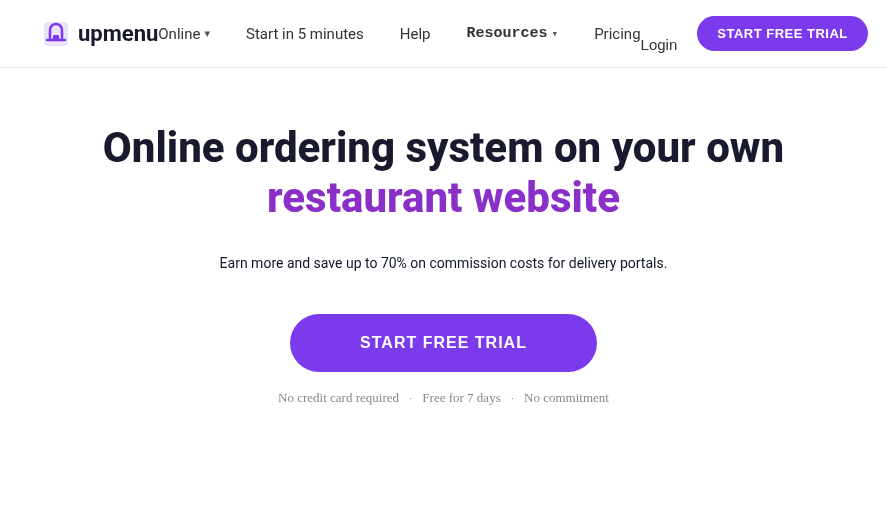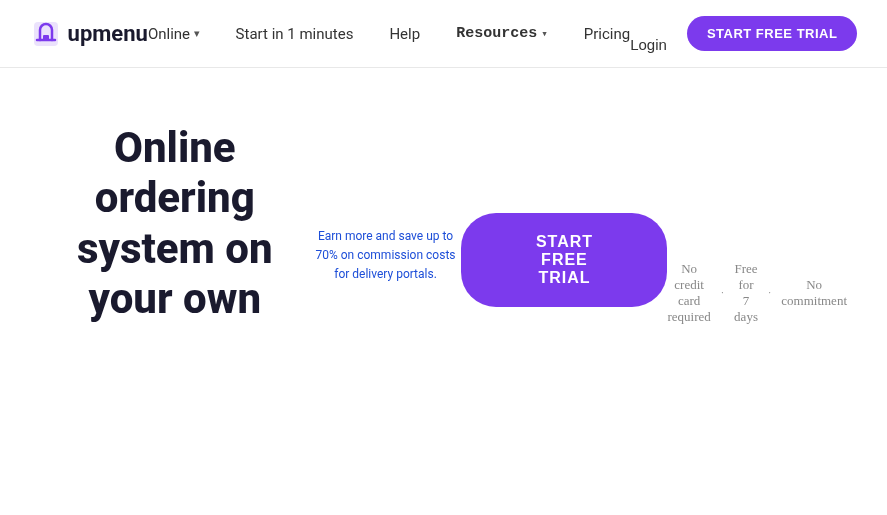--- a/index.html
+++ b/index.html
@@ -13,21 +13,21 @@
       background: #ffffff;
       width: 887px;
       min-height: 515px;
       overflow-x: hidden;
     }
 
     
     .header {
       display: flex;
       align-items: center;
-      justify-content: center;
+      justify-content: flex-start;
       padding: 29px 40px;
       border-bottom: 1px solid #e8e8e8;
       height: 68px;
     }
 
     .logo-area {
       display: flex;
       align-items: center;
       gap: 6px;
     }
@@ -93,43 +93,44 @@
       font-size: 13px;
       font-weight: 700;
       letter-spacing: 0.5px;
       cursor: pointer;
       white-space: nowrap;
     }
 
     
     .hero {
       display: flex;
-      align-items: flex-end;
+      flex-direction: column;
+      align-items: center;
       text-align: center;
       padding: 55px 40px 40px;
     }
 
     .hero-title-line1 {
       font-size: 42px;
       font-weight: 800;
       color: #1a1a2e;
       line-height: 1.2;
     }
 
     .hero-title-line2 {
       font-size: 42px;
       font-weight: 800;
       color: #8b2fc9;
       line-height: 1.2;
       margin-bottom: 28px;
     }
 
     .hero-subtitle {
-      font-size: 12px;
-      color: #1d4ed8;
+      font-size: 14px;
+      color: #0f172a;
       max-width: 540px;
       line-height: 1.6;
       margin-bottom: 40px;
     }
 
     .trial-btn-hero {
       background: #7c3aed;
       color: #ffffff;
       border: none;
       border-radius: 35px;
@@ -169,21 +170,21 @@
     </svg>
     <span class="logo-text">upmenu</span>
   </div>
 
   <nav class="nav-area">
     <span class="nav-item">
       <span>Online</span>
       <span class="chevron">▾</span>
     </span>
     <span class="nav-item">
-      <span>Start in 1 minutes</span>
+      <span>Start in 5 minutes</span>
     </span>
     <span class="nav-item">
       <span>Help</span>
     </span>
     <span class="nav-item bold">
       <span>Resources</span>
       <span class="chevron">▾</span>
     </span>
     <span class="nav-item">
       <span>Pricing</span>
@@ -191,20 +192,21 @@
   </nav>
 
   <div class="header-right">
     <button class="login-btn">Login</button>
     <button class="trial-btn-header">START FREE TRIAL</button>
   </div>
 </header>
 
 <main class="hero">
   <h1 class="hero-title-line1">Online ordering system on your own</h1>
+  <h1 class="hero-title-line2">restaurant website</h1>
   <p class="hero-subtitle">Earn more and save up to 70% on commission costs for delivery portals.</p>
   <button class="trial-btn-hero">START FREE TRIAL</button>
   <div class="hero-meta">
     <span>No credit card required</span>
     <span class="meta-dot">·</span>
     <span>Free for 7 days</span>
     <span class="meta-dot">·</span>
     <span>No commitment</span>
   </div>
 </main>

